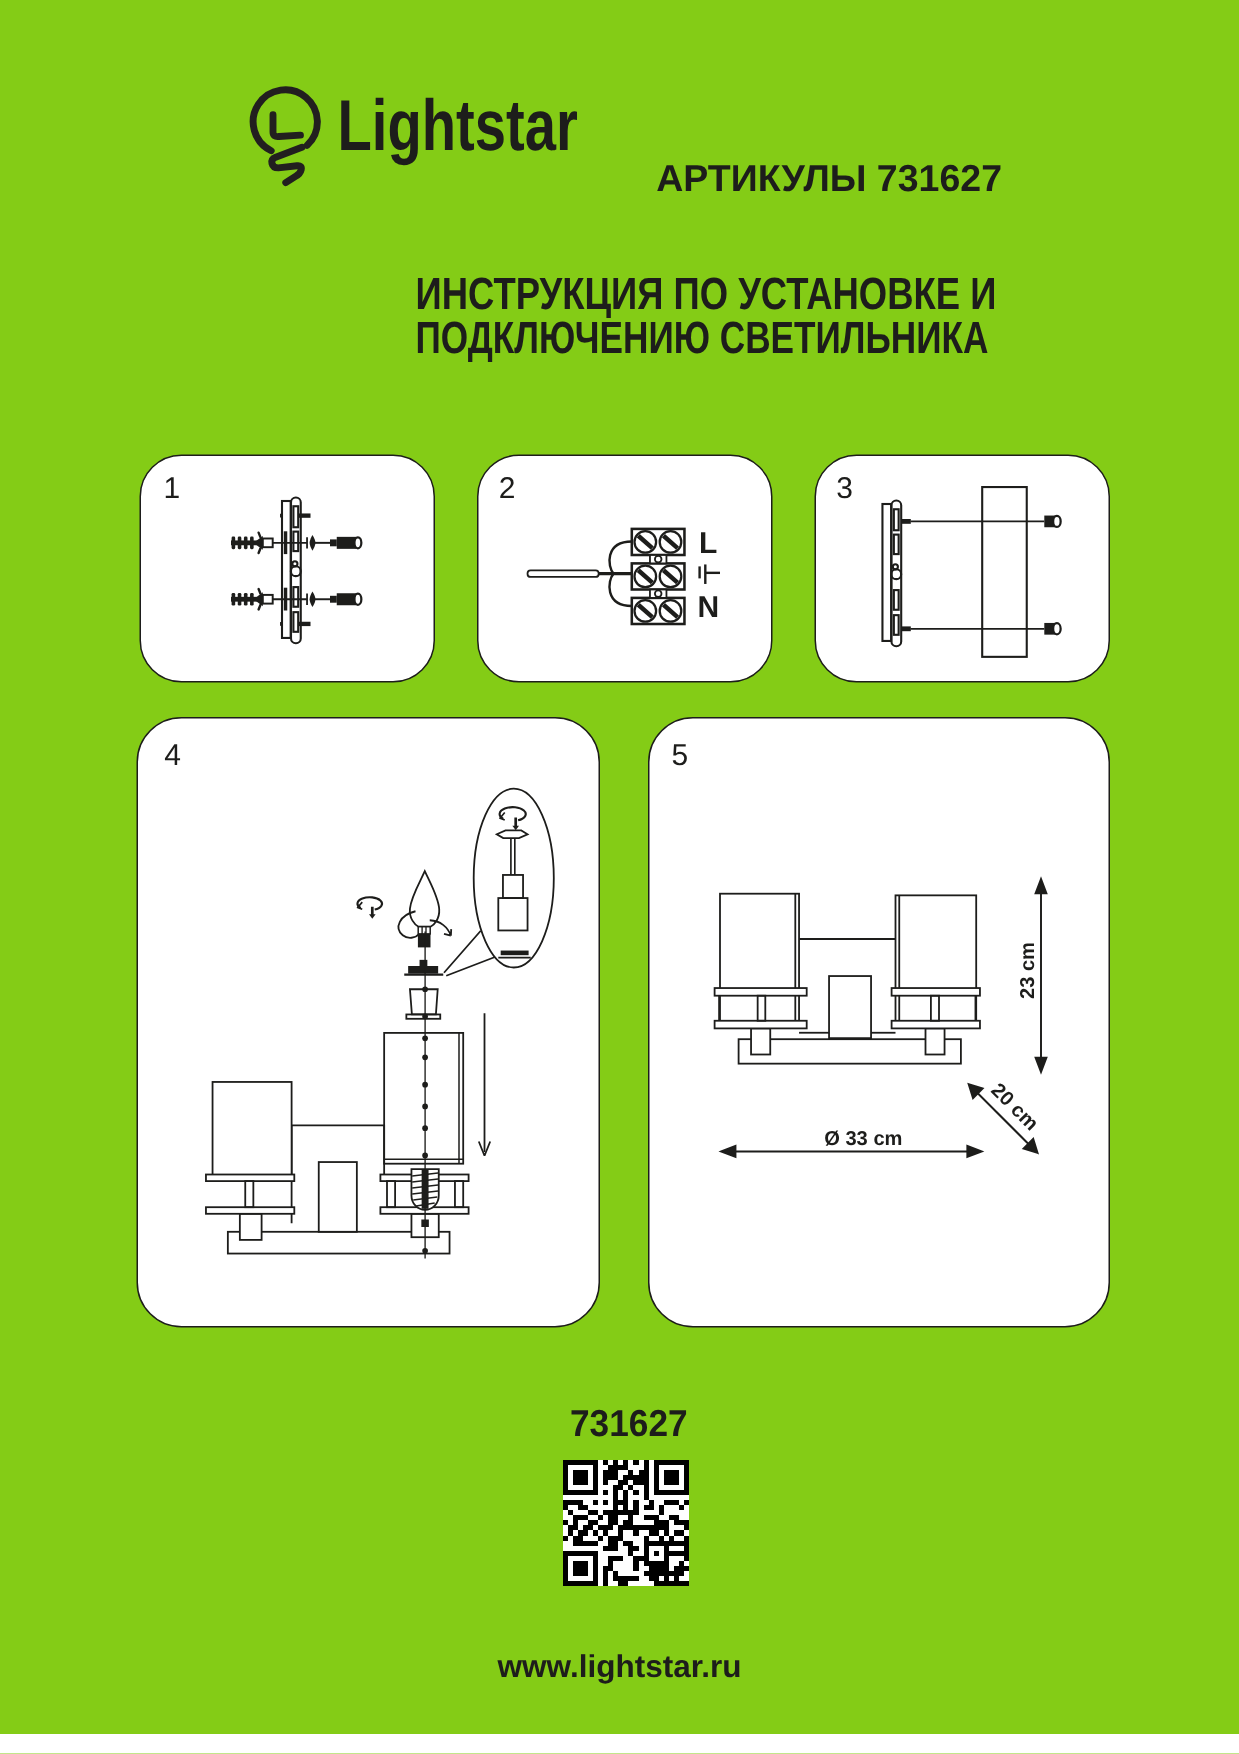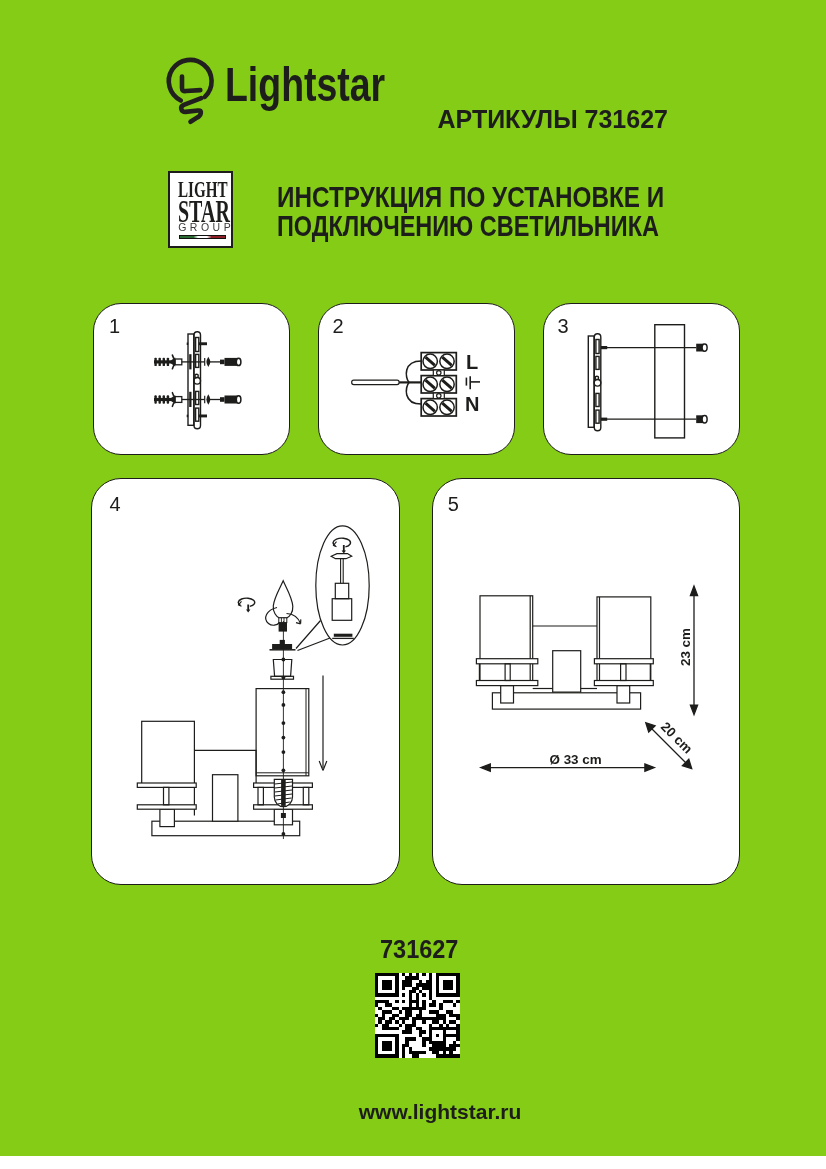--- a/index.html
+++ b/index.html
@@ -20,30 +20,20 @@
       <path d="M 22 26.5 L 22 38 Q 22 41.6 26 41 L 40.3 40.1"></path>
       <path d="M 41.3 48.2 L 23.8 54.8 Q 20.6 56.2 21.3 58.9 Q 22 61.9 25.5 61.9 L 38 60.5 Q 41.5 60.1 40.8 63.2 Q 40.1 66.2 37 67.6 L 30.5 71.8"></path>
     </g>
   </svg>
 
   <div class="abs" style="left:225px;top:57px;font-size:48px;font-weight:bold;letter-spacing:0px;transform:scaleX(0.78);transform-origin:0 0;">Lightstar</div>
 
 
   <div class="abs" style="left:668px;top:105px;font-size:25px;font-weight:bold;transform:translateX(-100%);transform-origin:0 0;">АРТИКУЛЫ 731627</div>
 
-  <div class="abs" style="left:168px;top:171px;width:61px;height:73px;border:2px solid #1d1d1b;background:#fff;">
-
-    <div class="abs" style="left:7.5px;top:5.9px;font-family:'Liberation Serif',serif;font-size:22.4px;line-height:22.4px;font-weight:bold;transform:scaleX(0.675);transform-origin:0 0;">LIGHT</div>
-
-    <div class="abs" style="left:7.5px;top:22.8px;font-family:'Liberation Serif',serif;font-size:31px;line-height:31px;font-weight:bold;transform:scaleX(0.645);transform-origin:0 0;">STAR</div>
-
-    <div class="abs" style="left:8.2px;top:49px;font-size:10.5px;line-height:10.5px;font-weight:normal;color:#3d3d3d;letter-spacing:3.5px;">GROUP</div>
-
-    <div class="abs" style="left:9px;top:62px;width:46.5px;height:3.5px;border:0.8px solid #111;box-sizing:border-box;background:linear-gradient(to right,#2d6b35 0%,#2d6b35 30%,#fff 40%,#fff 60%,#8e1f26 70%,#8e1f26 100%);"></div>
-  </div>
 
   <div class="abs" style="left:277px;top:181.8px;font-size:30px;font-weight:bold;line-height:30px;transform:scaleX(0.8097);transform-origin:0 0;">ИНСТРУКЦИЯ ПО УСТАНОВКЕ И</div>
 
   <div class="abs" style="left:277px;top:211.3px;font-size:30px;font-weight:bold;line-height:30px;transform:scaleX(0.782);transform-origin:0 0;">ПОДКЛЮЧЕНИЮ СВЕТИЛЬНИКА</div>
 
   <div class="panel" style="left:93px;top:303px;width:194.8px;height:150.2px;">
 
     <div class="pnum" style="left:15px;top:11px;">1</div>
 
     <svg class="abs" style="left:-1.6px;top:-1.1px" width="198" height="153" viewBox="0 0 198 153">
@@ -554,15 +544,15 @@
         <rect x="17" y="23" width="2" height="1"></rect>
         <rect x="20" y="23" width="1" height="1"></rect>
         <rect x="22" y="23" width="1" height="1"></rect>
         <rect x="0" y="24" width="7" height="1"></rect>
         <rect x="8" y="24" width="1" height="1"></rect>
         <rect x="11" y="24" width="2" height="1"></rect>
         <rect x="18" y="24" width="7" height="1"></rect>
       </g>
   </svg>
 
-  <div class="abs" style="left:413px;top:1100px;font-size:21px;font-weight:bold;transform:translateX(-50%);margin-left:27px;">www.lightstar.ru</div>
+  <div class="abs" style="left:413px;top:1100px;font-size:21px;font-weight:bold;transform:translateX(-50%);">www.lightstar.ru</div>
 
 </div>
 
 </body></html>

